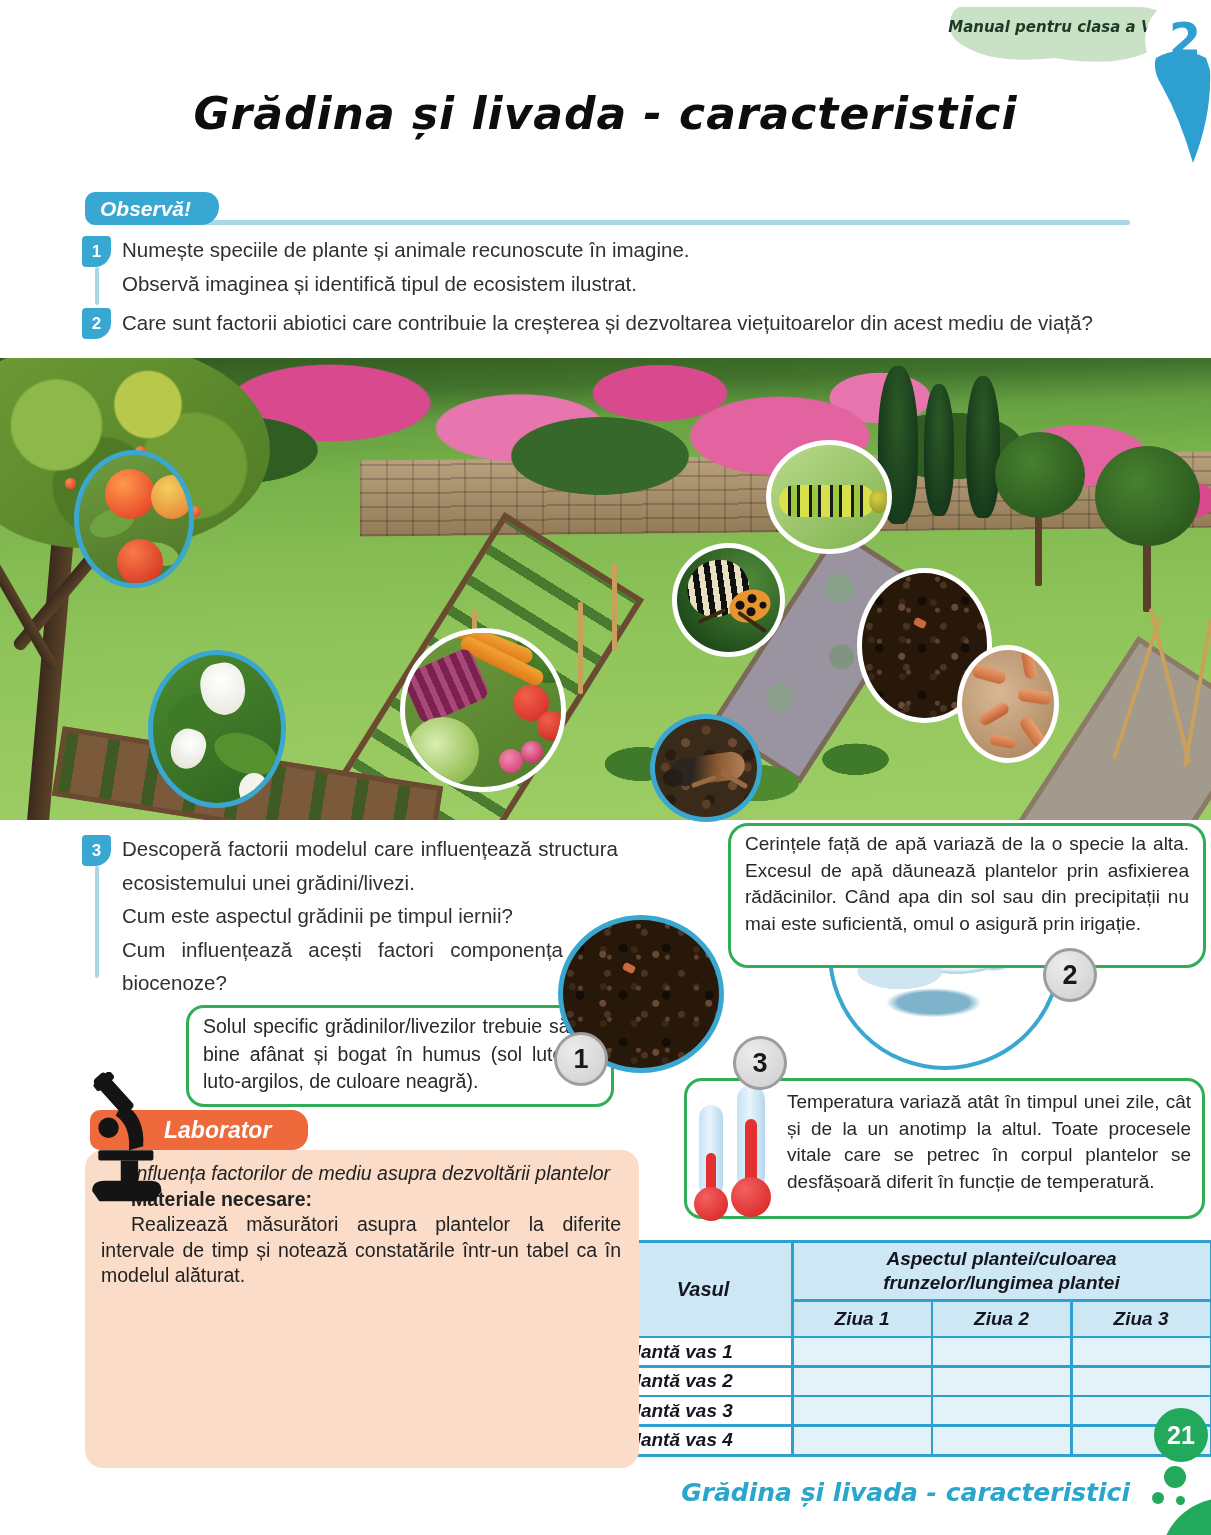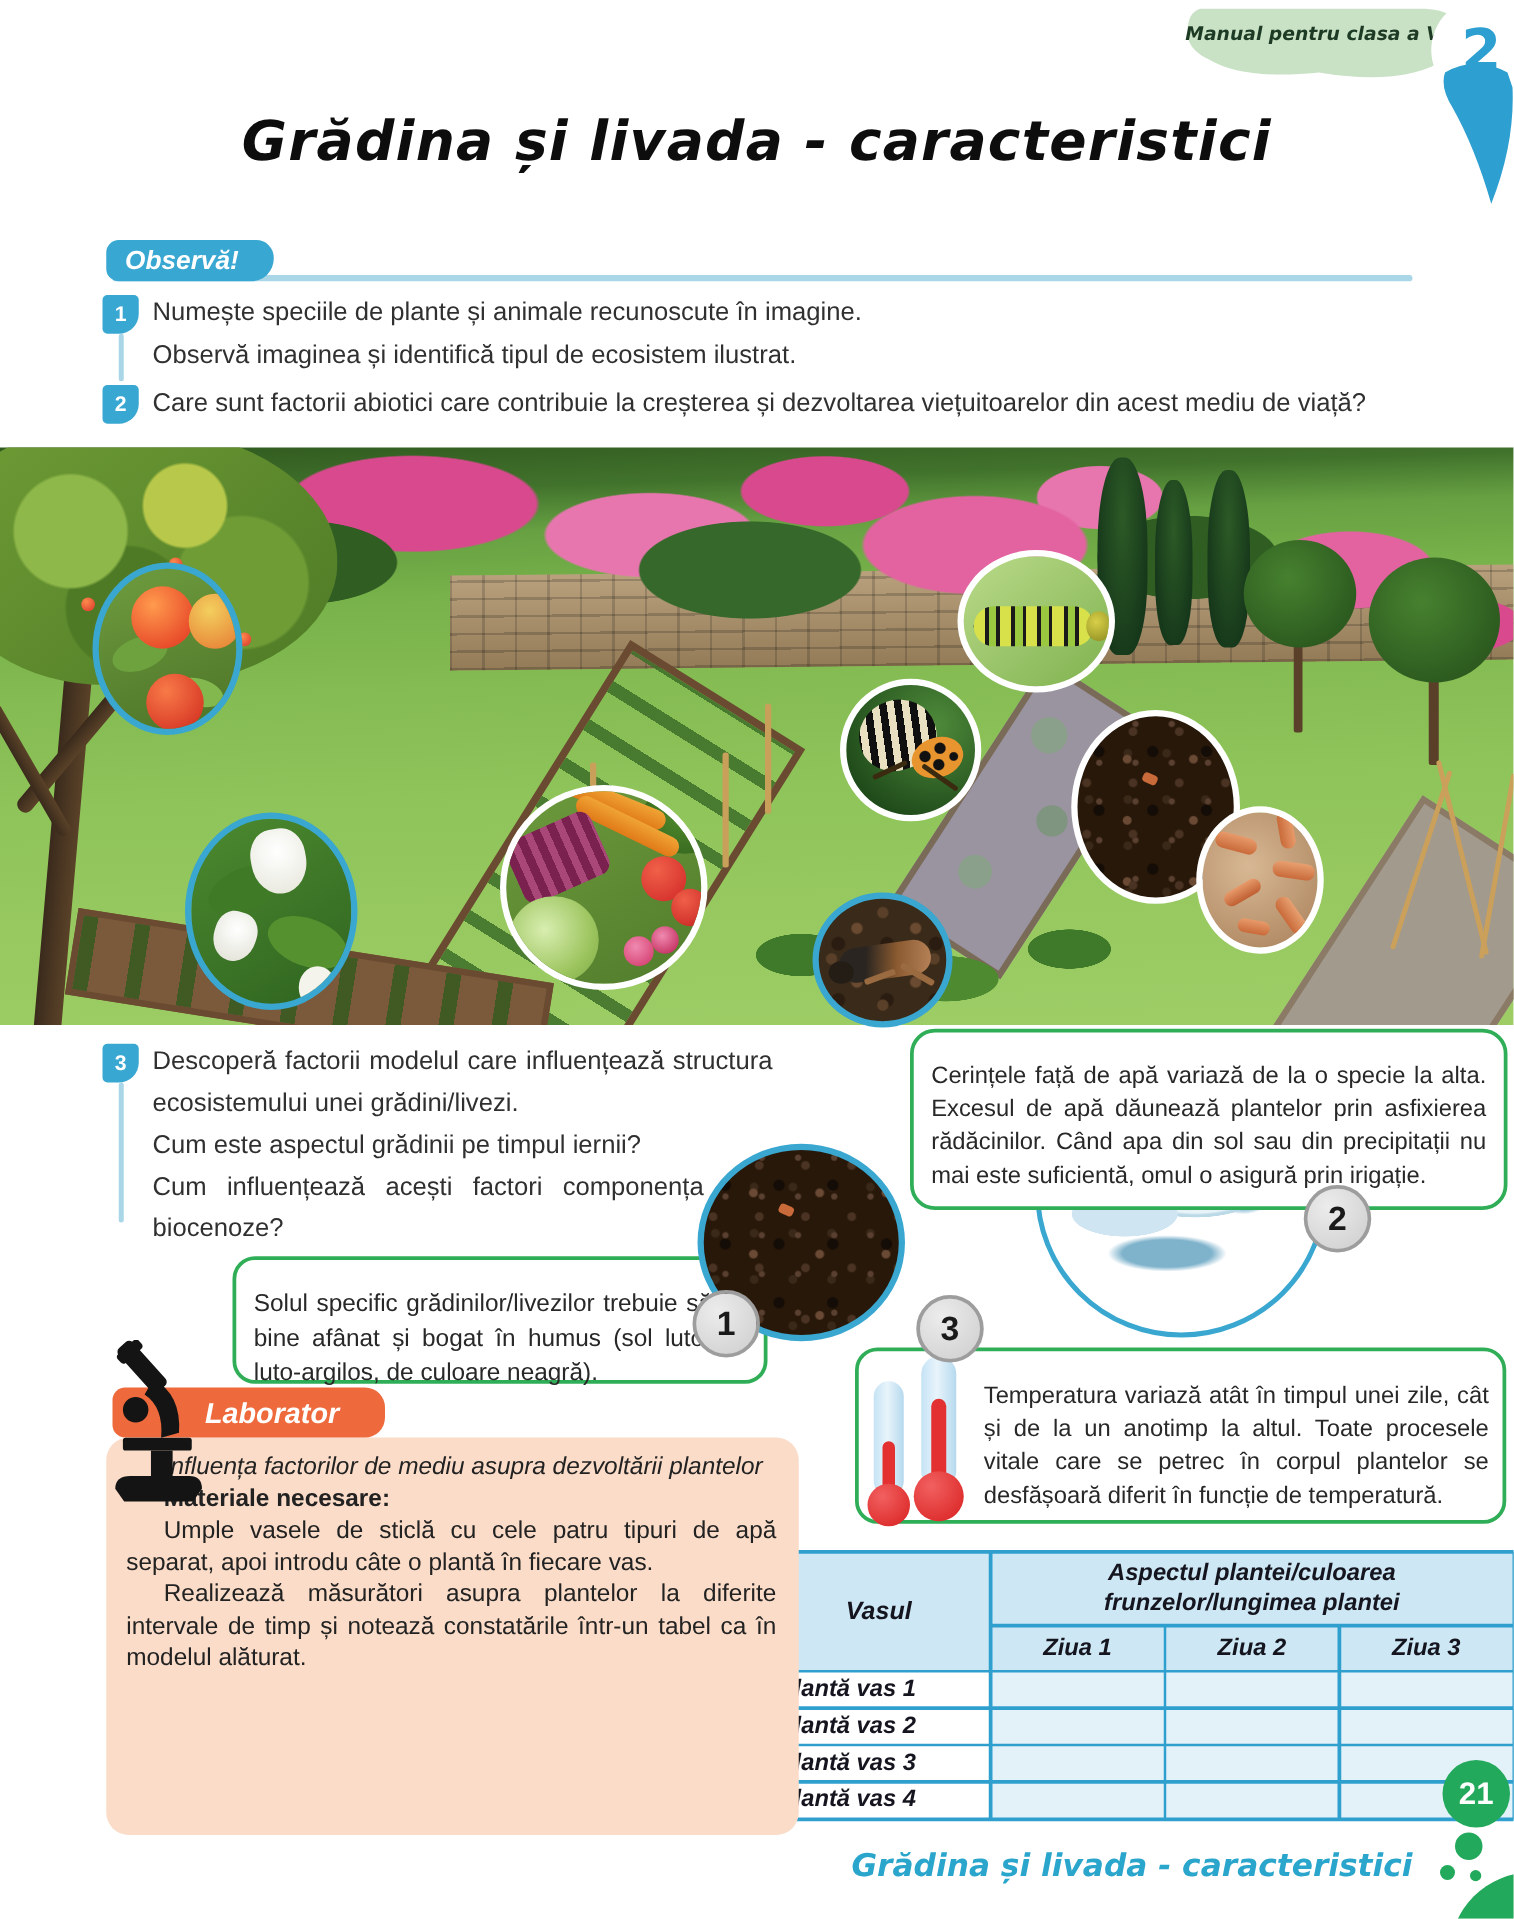--- a/index.html
+++ b/index.html
@@ -87,21 +87,21 @@
      radial-gradient(circle at 20% 30%,#4a3322 0 3px,rgba(0,0,0,0) 4px),
      radial-gradient(circle at 60% 20%,#5a4030 0 2px,rgba(0,0,0,0) 3px),
      radial-gradient(circle at 40% 60%,#140c06 0 4px,rgba(0,0,0,0) 5px),
      radial-gradient(circle at 75% 70%,#6a4a35 0 3px,rgba(0,0,0,0) 4px),
      radial-gradient(circle at 30% 80%,#3a2818 0 3px,rgba(0,0,0,0) 4px);
      background-size:37px 41px,29px 31px,43px 47px,53px 49px,31px 37px;background-color:#281809;}
   .fleck{width:12px;height:8px;background:#c96a3a;border-radius:3px;transform:rotate(25deg);}
 
   
   .callout{background:#fff;border:3px solid #2fae57;border-radius:18px;font-size:19px;
-     line-height:26.5px;color:#282828;text-align:justify;padding:22px 14px;box-sizing:border-box;}
+     line-height:26.5px;color:#282828;text-align:justify;padding:5px 14px;box-sizing:border-box;}
   .gbadge{width:54px;height:54px;border-radius:50%;box-sizing:border-box;
      background:radial-gradient(circle at 35% 30%,#ececec,#cdcdcd);border:3px solid #9d9d9d;
      color:#1a1a1a;font-weight:bold;font-size:27px;display:flex;align-items:center;justify-content:center;}
   .water-circle{background:#fff;background-image:
      radial-gradient(ellipse 70px 30px at 30% 58%,#cfe6f2 0 60%,rgba(0,0,0,0) 61%),
      radial-gradient(ellipse 95px 42px at 55% 48%,#e8f3f8 0 52%,#bcd9e8 56% 60%,rgba(0,0,0,0) 61%),
      radial-gradient(ellipse 55px 60px at 72% 42%,#ffffff 0 50%,#a8cde0 56%,rgba(0,0,0,0) 61%),
      radial-gradient(ellipse 85px 26px at 45% 72%,#7fb3cc 0 42%,rgba(0,0,0,0) 56%),
      radial-gradient(circle 6px at 22% 32%,#9ac8dc 0 60%,rgba(0,0,0,0) 70%),
      radial-gradient(circle 5px at 80% 28%,#9ac8dc 0 60%,rgba(0,0,0,0) 70%);}
@@ -284,40 +284,39 @@
     <div class="abs thermo" style="left:12px;top:24px;width:24px;height:108px;">
       <div class="tube" style="width:24px;height:92px;"></div>
       <div class="mercury" style="left:7px;top:48px;width:10px;height:44px;"></div>
       <div class="bulb" style="left:-5px;top:82px;width:34px;height:34px;"></div>
     </div>
     <div class="abs thermo" style="left:50px;top:4px;width:28px;height:124px;">
       <div class="tube" style="width:28px;height:106px;"></div>
       <div class="mercury" style="left:8px;top:34px;width:12px;height:72px;"></div>
       <div class="bulb" style="left:-6px;top:92px;width:40px;height:40px;"></div>
     </div>
-    <div class="abs" style="left:100px;top:23px;width:404px;text-align:justify;">Temperatura variază atât în timpul unei zile, cât și de la un anotimp la altul. Toate procesele vitale care se petrec în corpul plantelor se desfășoară diferit în funcție de temperatură.</div>
+    <div class="abs" style="left:100px;top:8px;width:404px;text-align:justify;">Temperatura variază atât în timpul unei zile, cât și de la un anotimp la altul. Toate procesele vitale care se petrec în corpul plantelor se desfășoară diferit în funcție de temperatură.</div>
   </div>
   <div class="abs gbadge" style="left:733px;top:1036px;z-index:4;">3</div>
 
   <div class="abs lab-bar" style="z-index:2;">Laborator</div>
   <svg class="abs" style="left:82px;top:1072px;width:102px;height:134px;z-index:3;" viewBox="0 0 100 130">
     <g fill="#141414">
       <rect x="23" y="-2" width="15" height="46" rx="4" transform="rotate(-42 30 20)"></rect>
       <rect x="10" y="4" width="22" height="9" rx="3" transform="rotate(-42 21 8)"></rect>
       <path d="M40 30 Q62 42 60 72 L46 76 Q48 52 33 42 Z"></path>
       <circle cx="26" cy="54" r="10"></circle>
       <rect x="16" y="76" width="54" height="10" rx="2"></rect>
       <rect x="38" y="86" width="17" height="22"></rect>
       <path d="M10 116 Q10 106 22 106 L68 106 Q78 106 78 116 L71 126 L17 126 Z"></path>
     </g>
   </svg>
   <div class="abs lab-box" style="z-index:1;">
     <p class="lab-title">Influența factorilor de mediu asupra dezvoltării plantelor</p>
     <p class="lab-bold">Materiale necesare:</p>
-    <p>Umple vasele de sticlă cu cele patru tipuri de apă separat, apoi introdu câte o plantă în fiecare vas.</p>
     <p>Realizează măsurători asupra plantelor la diferite intervale de timp și notează constatările într-un tabel ca în modelul alăturat.</p>
   </div>
 
   <div class="abs vtable">
     <div class="cell c-head c-vasul" style="font-size:20px;">Vasul</div>
     <div class="cell c-head c-span" style="padding:0 30px;">Aspectul plantei/culoarea frunzelor/lungimea plantei</div>
     <div class="cell c-head">Ziua 1</div>
     <div class="cell c-head">Ziua 2</div>
     <div class="cell c-head">Ziua 3</div>
 

